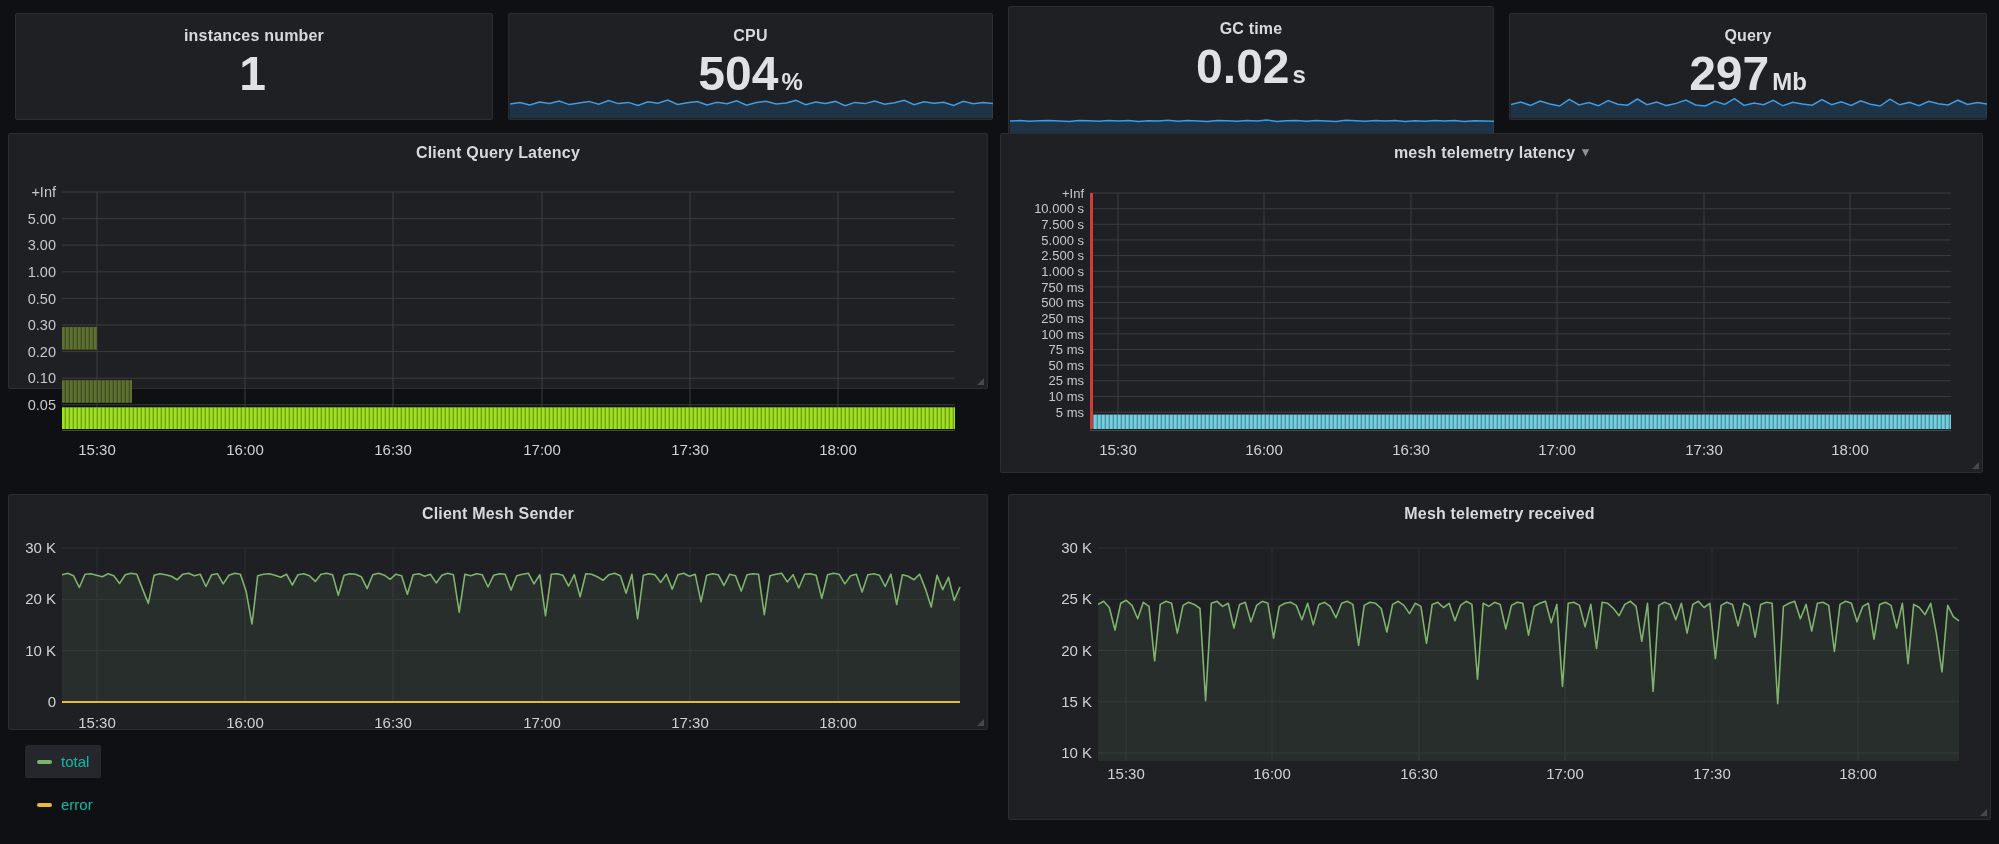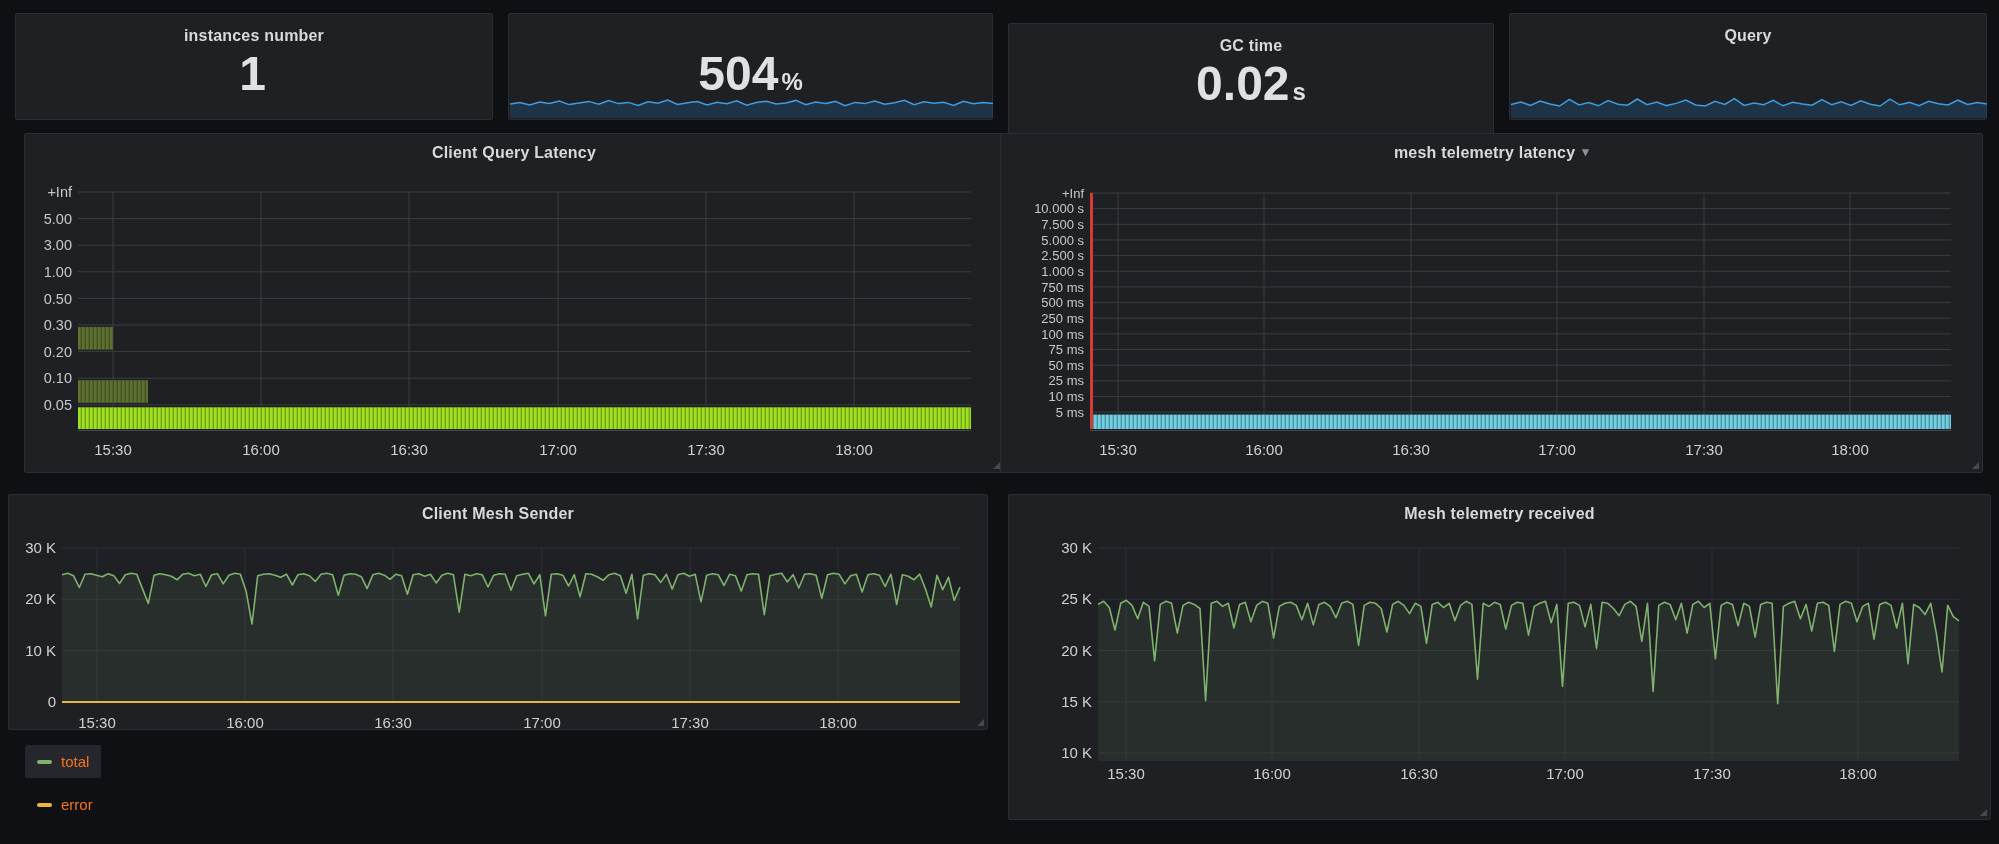--- a/index.html
+++ b/index.html
@@ -11,71 +11,76 @@
   .stat .panel-title{top:13px;}
   .caret{display:inline-block;margin-left:7px;color:#8e9196;font-size:13px;vertical-align:2px;}
   .stat-value{position:absolute;left:0;right:0;top:36px;bottom:12px;display:flex;
     align-items:baseline;justify-content:center;color:#e0e1e2;font-weight:700;}
   .stat-value .num{font-size:48px;line-height:1;}
   .stat-value .unit{font-size:24px;margin-left:3px;}
   .spark{position:absolute;left:1px;bottom:1px;display:block;}
   .chart-svg{position:absolute;left:1px;top:1px;display:block;}
   svg text{font-family:"Liberation Sans",sans-serif;}
   .legend-item{position:absolute;display:flex;align-items:center;gap:9px;
-    font-size:15px;color:#f97316;padding:8px 12px;border-radius:2px;cursor:pointer;}
+    font-size:15px;color:#14b8a6;padding:8px 12px;border-radius:2px;cursor:pointer;}
   .legend-item.hl{background:#26272c;}
   .dash{display:inline-block;width:15px;height:4px;border-radius:2px;}
   .resize{position:absolute;right:3px;bottom:3px;width:0;height:0;
     border-left:7px solid transparent;border-bottom:7px solid #47484d;}
 </style>
 </head>
 <body>
 
 <div class="dashboard">
 
   <section class="panel stat" style="left:15px;top:13px;width:478px;height:107px">
     <h2 class="panel-title">instances number</h2>
     <div class="stat-value">
       <span class="num">1</span>
         <span class="unit"></span>
     </div>
   </section>
 
   <section class="panel stat" style="left:508px;top:13px;width:485px;height:107px">
+    <h2 class="panel-title">CPU</h2>
     <div class="stat-value">
       <span class="num">504</span>
         <span class="unit">%</span>
     </div>
     <svg class="spark" id="spark1" width="483" height="26">
         <polygon points="0.0,12.0 9.9,10.6 19.7,13.0 29.6,10.0 39.4,11.4 49.3,9.0 59.1,12.6 69.0,11.0 78.9,9.4 88.7,12.2 98.6,8.6 108.4,11.6 118.3,10.4 128.1,13.4 138.0,9.8 147.9,11.2 157.7,8.0 167.6,12.4 177.4,10.8 187.3,9.6 197.1,13.0 207.0,10.2 216.9,11.8 226.7,8.8 236.6,13.2 246.4,10.6 256.3,9.2 266.1,12.0 276.0,11.0 285.9,8.4 295.7,12.8 305.6,10.0 315.4,11.4 325.3,9.4 335.1,13.8 345.0,10.4 354.9,11.6 364.7,9.0 374.6,12.2 384.4,10.8 394.3,8.2 404.1,12.6 414.0,9.8 423.9,11.2 433.7,10.2 443.6,13.4 453.4,9.2 463.3,11.8 473.1,10.6 483.0,11.4 483,26 0,26" fill="rgba(31,120,193,0.22)"></polygon>
         <polyline points="0.0,12.0 9.9,10.6 19.7,13.0 29.6,10.0 39.4,11.4 49.3,9.0 59.1,12.6 69.0,11.0 78.9,9.4 88.7,12.2 98.6,8.6 108.4,11.6 118.3,10.4 128.1,13.4 138.0,9.8 147.9,11.2 157.7,8.0 167.6,12.4 177.4,10.8 187.3,9.6 197.1,13.0 207.0,10.2 216.9,11.8 226.7,8.8 236.6,13.2 246.4,10.6 256.3,9.2 266.1,12.0 276.0,11.0 285.9,8.4 295.7,12.8 305.6,10.0 315.4,11.4 325.3,9.4 335.1,13.8 345.0,10.4 354.9,11.6 364.7,9.0 374.6,12.2 384.4,10.8 394.3,8.2 404.1,12.6 414.0,9.8 423.9,11.2 433.7,10.2 443.6,13.4 453.4,9.2 463.3,11.8 473.1,10.6 483.0,11.4" fill="none" stroke="#3f9ce0" stroke-width="1.5"></polyline>
       </svg>
   </section>
 
-  <section class="panel stat" style="left:1008px;top:23px;width:486px;height:132px">
+  <section class="panel stat" style="left:1008px;top:6px;width:486px;height:132px">
     <h2 class="panel-title">GC time</h2>
     <div class="stat-value">
       <span class="num">0.02</span>
         <span class="unit">s</span>
     </div>
     <svg class="spark" id="spark2" width="484" height="26">
         <polygon points="0.0,11.0 9.9,10.6 19.8,11.2 29.6,10.8 39.5,10.4 49.4,11.0 59.3,11.4 69.1,10.6 79.0,10.8 88.9,11.2 98.8,10.4 108.7,11.0 118.5,10.6 128.4,11.4 138.3,10.8 148.2,11.0 158.0,10.2 167.9,11.2 177.8,10.6 187.7,11.0 197.6,11.4 207.4,10.4 217.3,10.8 227.2,11.2 237.1,10.6 246.9,11.0 256.8,10.0 266.7,11.4 276.6,10.8 286.4,10.4 296.3,11.2 306.2,10.6 316.1,11.0 326.0,11.4 335.8,10.2 345.7,10.8 355.6,11.2 365.5,10.4 375.3,11.0 385.2,10.6 395.1,11.6 405.0,10.8 414.9,11.2 424.7,10.4 434.6,11.0 444.5,10.6 454.4,11.4 464.2,10.8 474.1,11.0 484.0,11.2 484,26 0,26" fill="rgba(31,120,193,0.22)"></polygon>
         <polyline points="0.0,11.0 9.9,10.6 19.8,11.2 29.6,10.8 39.5,10.4 49.4,11.0 59.3,11.4 69.1,10.6 79.0,10.8 88.9,11.2 98.8,10.4 108.7,11.0 118.5,10.6 128.4,11.4 138.3,10.8 148.2,11.0 158.0,10.2 167.9,11.2 177.8,10.6 187.7,11.0 197.6,11.4 207.4,10.4 217.3,10.8 227.2,11.2 237.1,10.6 246.9,11.0 256.8,10.0 266.7,11.4 276.6,10.8 286.4,10.4 296.3,11.2 306.2,10.6 316.1,11.0 326.0,11.4 335.8,10.2 345.7,10.8 355.6,11.2 365.5,10.4 375.3,11.0 385.2,10.6 395.1,11.6 405.0,10.8 414.9,11.2 424.7,10.4 434.6,11.0 444.5,10.6 454.4,11.4 464.2,10.8 474.1,11.0 484.0,11.2" fill="none" stroke="#3f9ce0" stroke-width="1.5"></polyline>
       </svg>
   </section>
 
   <section class="panel stat" style="left:1509px;top:13px;width:478px;height:107px">
     <h2 class="panel-title">Query</h2>
+    <div class="stat-value">
+      <span class="num">297</span>
+        <span class="unit">Mb</span>
+    </div>
     <svg class="spark" id="spark3" width="476" height="26">
         <polygon points="0.0,12.6 9.7,10.0 19.4,13.4 29.1,9.0 38.9,12.0 48.6,14.0 58.3,7.4 68.0,13.0 77.7,10.6 87.4,13.8 97.1,8.6 106.9,12.2 116.6,13.2 126.3,7.0 136.0,12.6 145.7,10.0 155.4,13.6 165.1,11.4 174.9,8.0 184.6,13.0 194.3,14.0 204.0,9.4 213.7,12.4 223.4,6.6 233.1,13.4 242.9,11.0 252.6,12.8 262.3,8.4 272.0,13.8 281.7,10.2 291.4,12.0 301.1,13.2 310.9,7.6 320.6,12.6 330.3,9.8 340.0,13.4 349.7,8.8 359.4,12.2 369.1,14.0 378.9,7.2 388.6,12.8 398.3,10.4 408.0,13.6 417.7,9.2 427.4,11.8 437.1,13.0 446.9,8.2 456.6,12.4 466.3,10.6 476.0,12.0 476,26 0,26" fill="rgba(31,120,193,0.22)"></polygon>
         <polyline points="0.0,12.6 9.7,10.0 19.4,13.4 29.1,9.0 38.9,12.0 48.6,14.0 58.3,7.4 68.0,13.0 77.7,10.6 87.4,13.8 97.1,8.6 106.9,12.2 116.6,13.2 126.3,7.0 136.0,12.6 145.7,10.0 155.4,13.6 165.1,11.4 174.9,8.0 184.6,13.0 194.3,14.0 204.0,9.4 213.7,12.4 223.4,6.6 233.1,13.4 242.9,11.0 252.6,12.8 262.3,8.4 272.0,13.8 281.7,10.2 291.4,12.0 301.1,13.2 310.9,7.6 320.6,12.6 330.3,9.8 340.0,13.4 349.7,8.8 359.4,12.2 369.1,14.0 378.9,7.2 388.6,12.8 398.3,10.4 408.0,13.6 417.7,9.2 427.4,11.8 437.1,13.0 446.9,8.2 456.6,12.4 466.3,10.6 476.0,12.0" fill="none" stroke="#3f9ce0" stroke-width="1.5"></polyline>
       </svg>
   </section>
 
-  <section class="panel" style="left:24px;top:133px;width:980px;height:340px">
+  <section class="panel" style="left:8px;top:133px;width:980px;height:256px">
     <h2 class="panel-title"><span>Client Query Latency</span></h2>
     <svg class="chart-svg" id="hm0" width="978" height="338">
         <defs>
           <pattern id="stripe-hm0" width="4" height="6" patternUnits="userSpaceOnUse">
             <rect x="2.6" y="0" width="1.4" height="6" fill="rgba(0,0,0,0.28)"></rect>
           </pattern>
         </defs>
         <line x1="52" y1="57" x2="945" y2="57" stroke="#3b3c40" stroke-width="1"></line>
         <text x="46" y="62.22" text-anchor="end" font-size="14.5" fill="#c7c8ca">+Inf</text>
         <line x1="52" y1="83.6" x2="945" y2="83.6" stroke="#3b3c40" stroke-width="1"></line>

